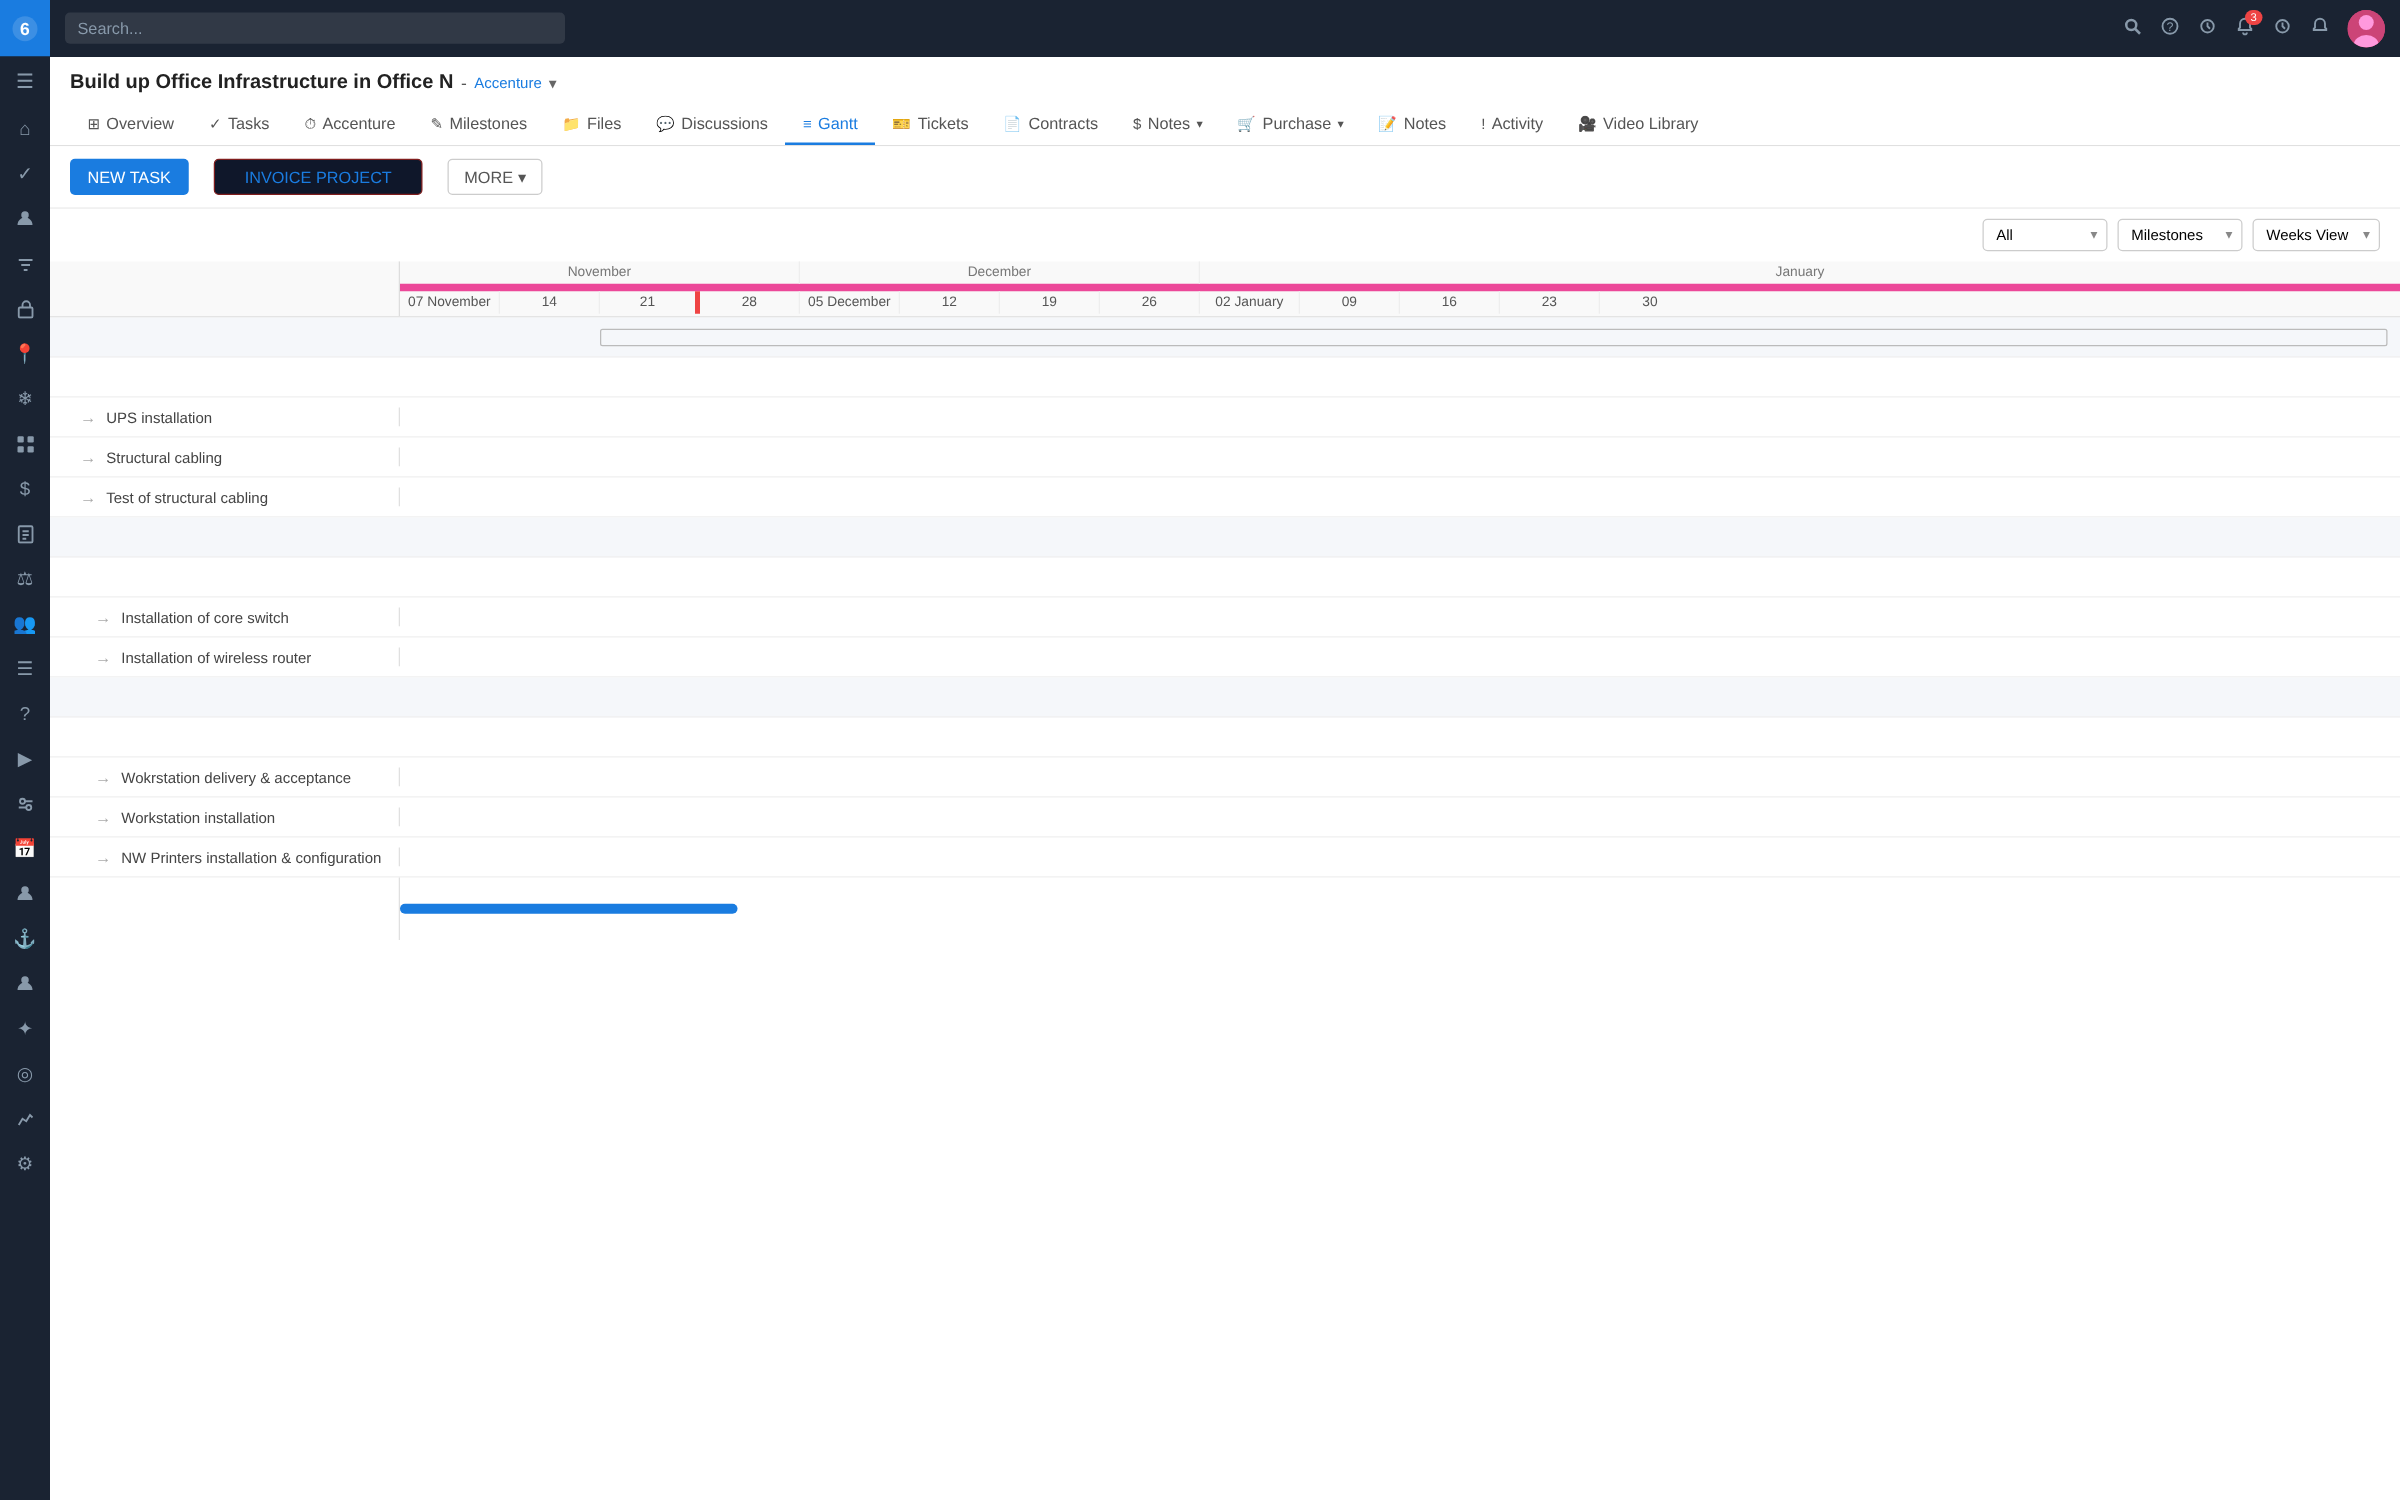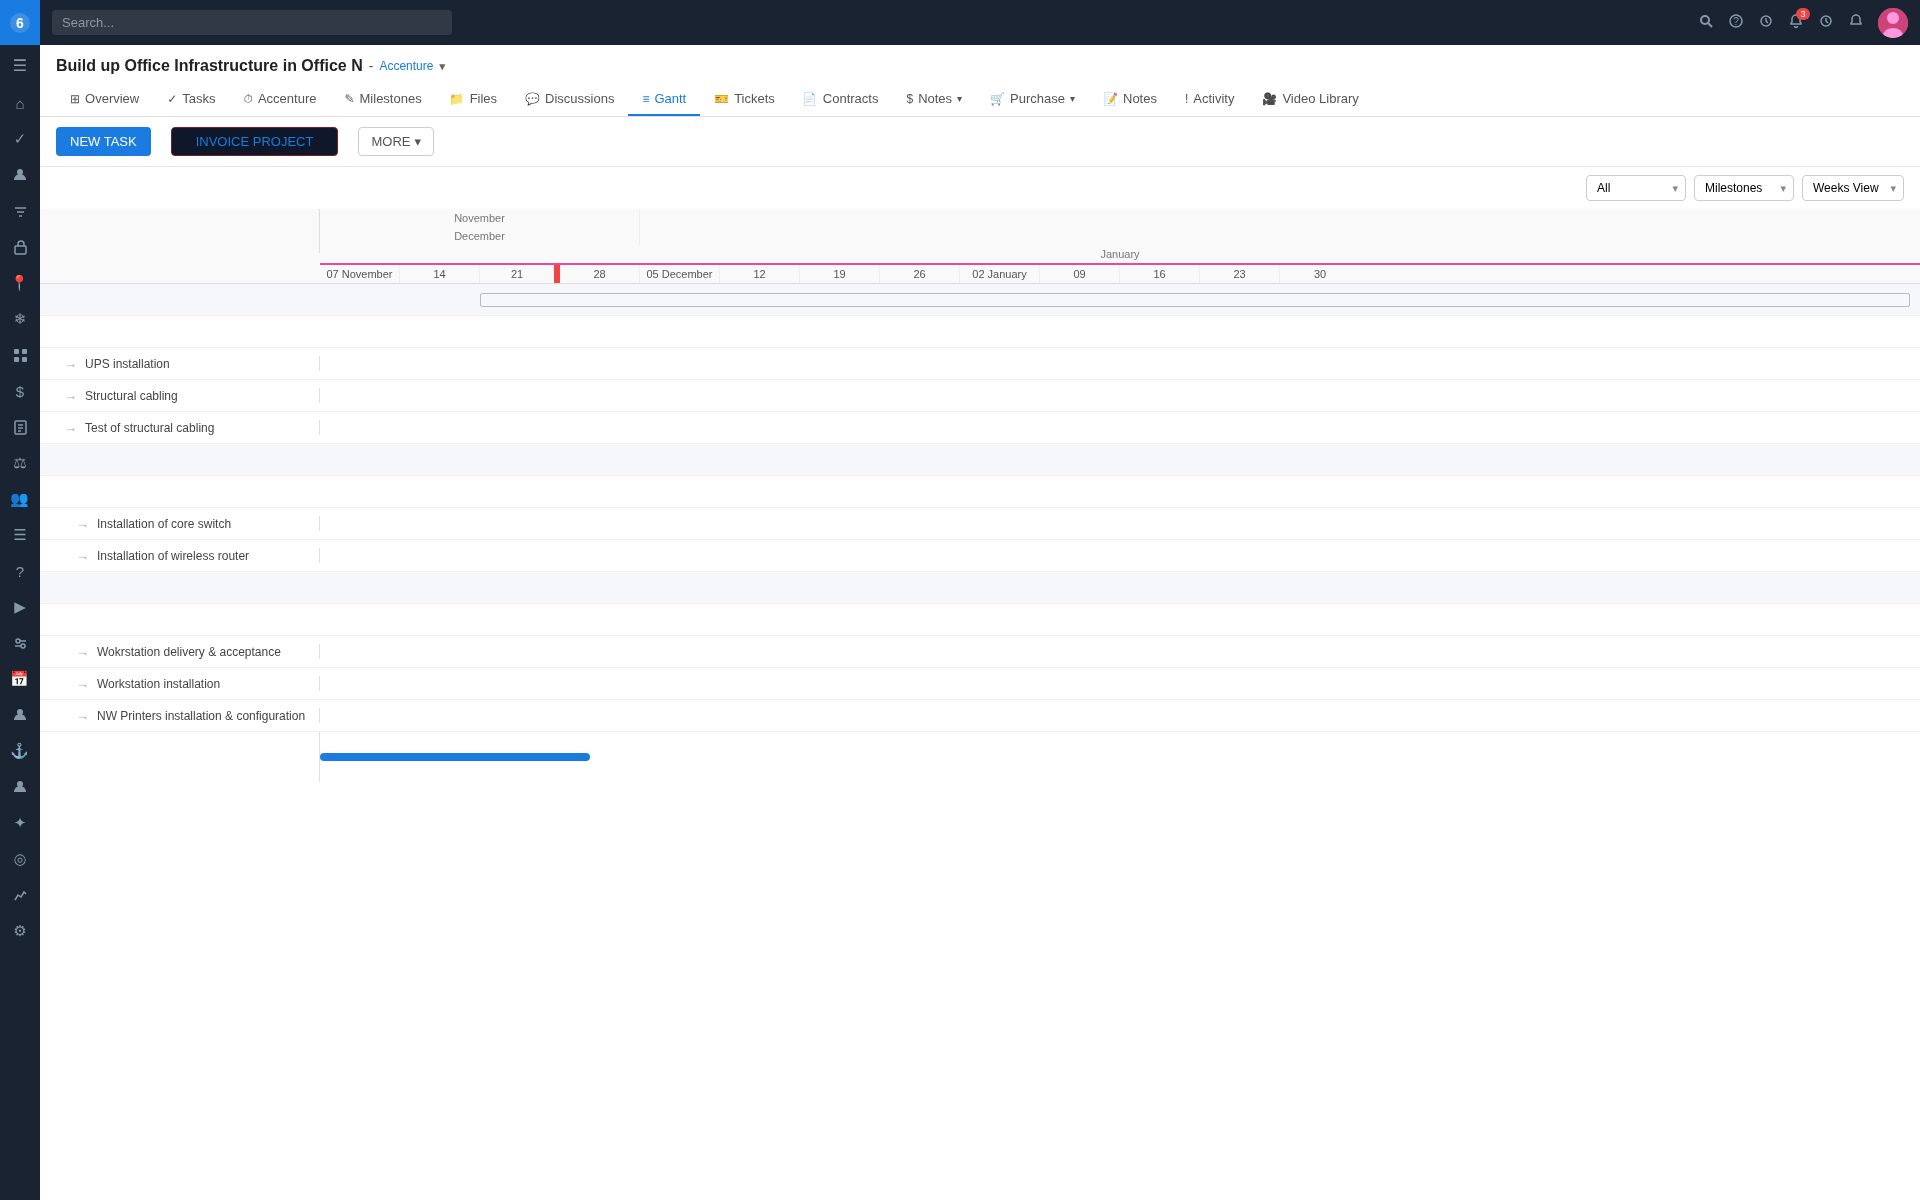--- a/index.html
+++ b/index.html
@@ -378,30 +378,30 @@
       </div>
     </div>
 
     <div class="gantt-chart">
       <div style="min-width: 1200px;">
 
         <div style="display:flex; border-bottom:1px solid #ddd; background:#f9f9f9;">
           <div style="min-width:280px; width:280px; border-right:1px solid #ddd; height:44px;"></div>
           <div style="flex:1; display:flex; flex-direction:column;">
 
-            <div style="display:flex; border-bottom:2px solid #ec4899;flex-direction:column;">
+            <div style="display:flex; border-bottom:6px solid #ec4899;">
               <div style="width:320px; text-align:center; font-size:11px; color:#777; padding:3px 0; border-right:1px solid #eee;">November</div>
               <div style="width:320px; text-align:center; font-size:11px; color:#777; padding:3px 0; border-right:1px solid #eee;">December</div>
               <div style="flex:1; text-align:center; font-size:11px; color:#777; padding:3px 0;">January</div>
             </div>
 
             <div style="display:flex;">
               <div style="width:80px; text-align:center; font-size:11px; color:#555; padding:3px 0; border-right:1px solid #eee;">07 November</div>
               <div style="width:80px; text-align:center; font-size:11px; color:#555; padding:3px 0; border-right:1px solid #eee;">14</div>
-              <div style="width:80px; text-align:center; font-size:11px; color:#555; padding:3px 0; border-right:6px solid #ef4444;">21</div>
+              <div style="width:80px; text-align:center; font-size:11px; color:#555; padding:3px 0; border-right:4px solid #ef4444;">21</div>
               <div style="width:80px; text-align:center; font-size:11px; color:#555; padding:3px 0; border-right:1px solid #eee;">28</div>
               <div style="width:80px; text-align:center; font-size:11px; color:#555; padding:3px 0; border-right:1px solid #eee;">05 December</div>
               <div style="width:80px; text-align:center; font-size:11px; color:#555; padding:3px 0; border-right:1px solid #eee;">12</div>
               <div style="width:80px; text-align:center; font-size:11px; color:#555; padding:3px 0; border-right:1px solid #eee;">19</div>
               <div style="width:80px; text-align:center; font-size:11px; color:#555; padding:3px 0; border-right:1px solid #eee;">26</div>
               <div style="width:80px; text-align:center; font-size:11px; color:#555; padding:3px 0; border-right:1px solid #eee;">02 January</div>
               <div style="width:80px; text-align:center; font-size:11px; color:#555; padding:3px 0; border-right:1px solid #eee;">09</div>
               <div style="width:80px; text-align:center; font-size:11px; color:#555; padding:3px 0; border-right:1px solid #eee;">16</div>
               <div style="width:80px; text-align:center; font-size:11px; color:#555; padding:3px 0; border-right:1px solid #eee;">23</div>
               <div style="width:80px; text-align:center; font-size:11px; color:#555; padding:3px 0;">30</div>

